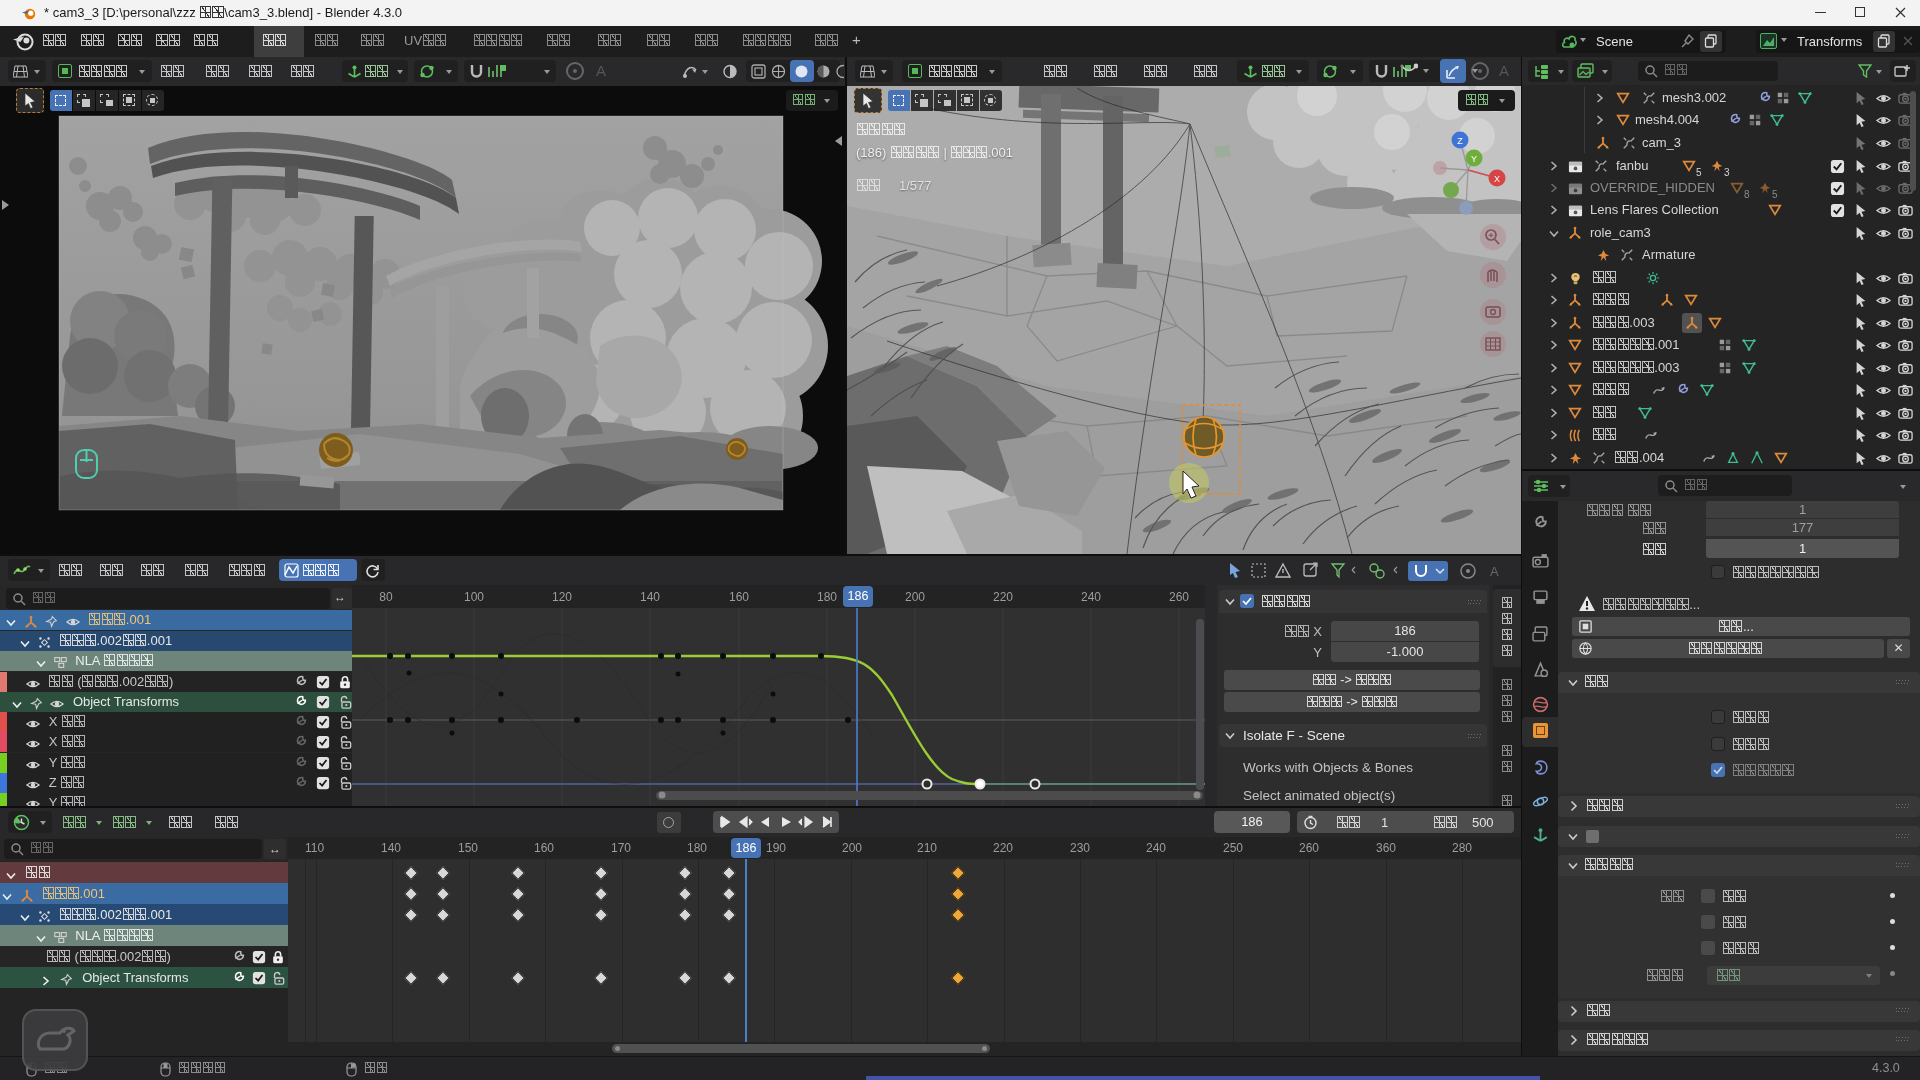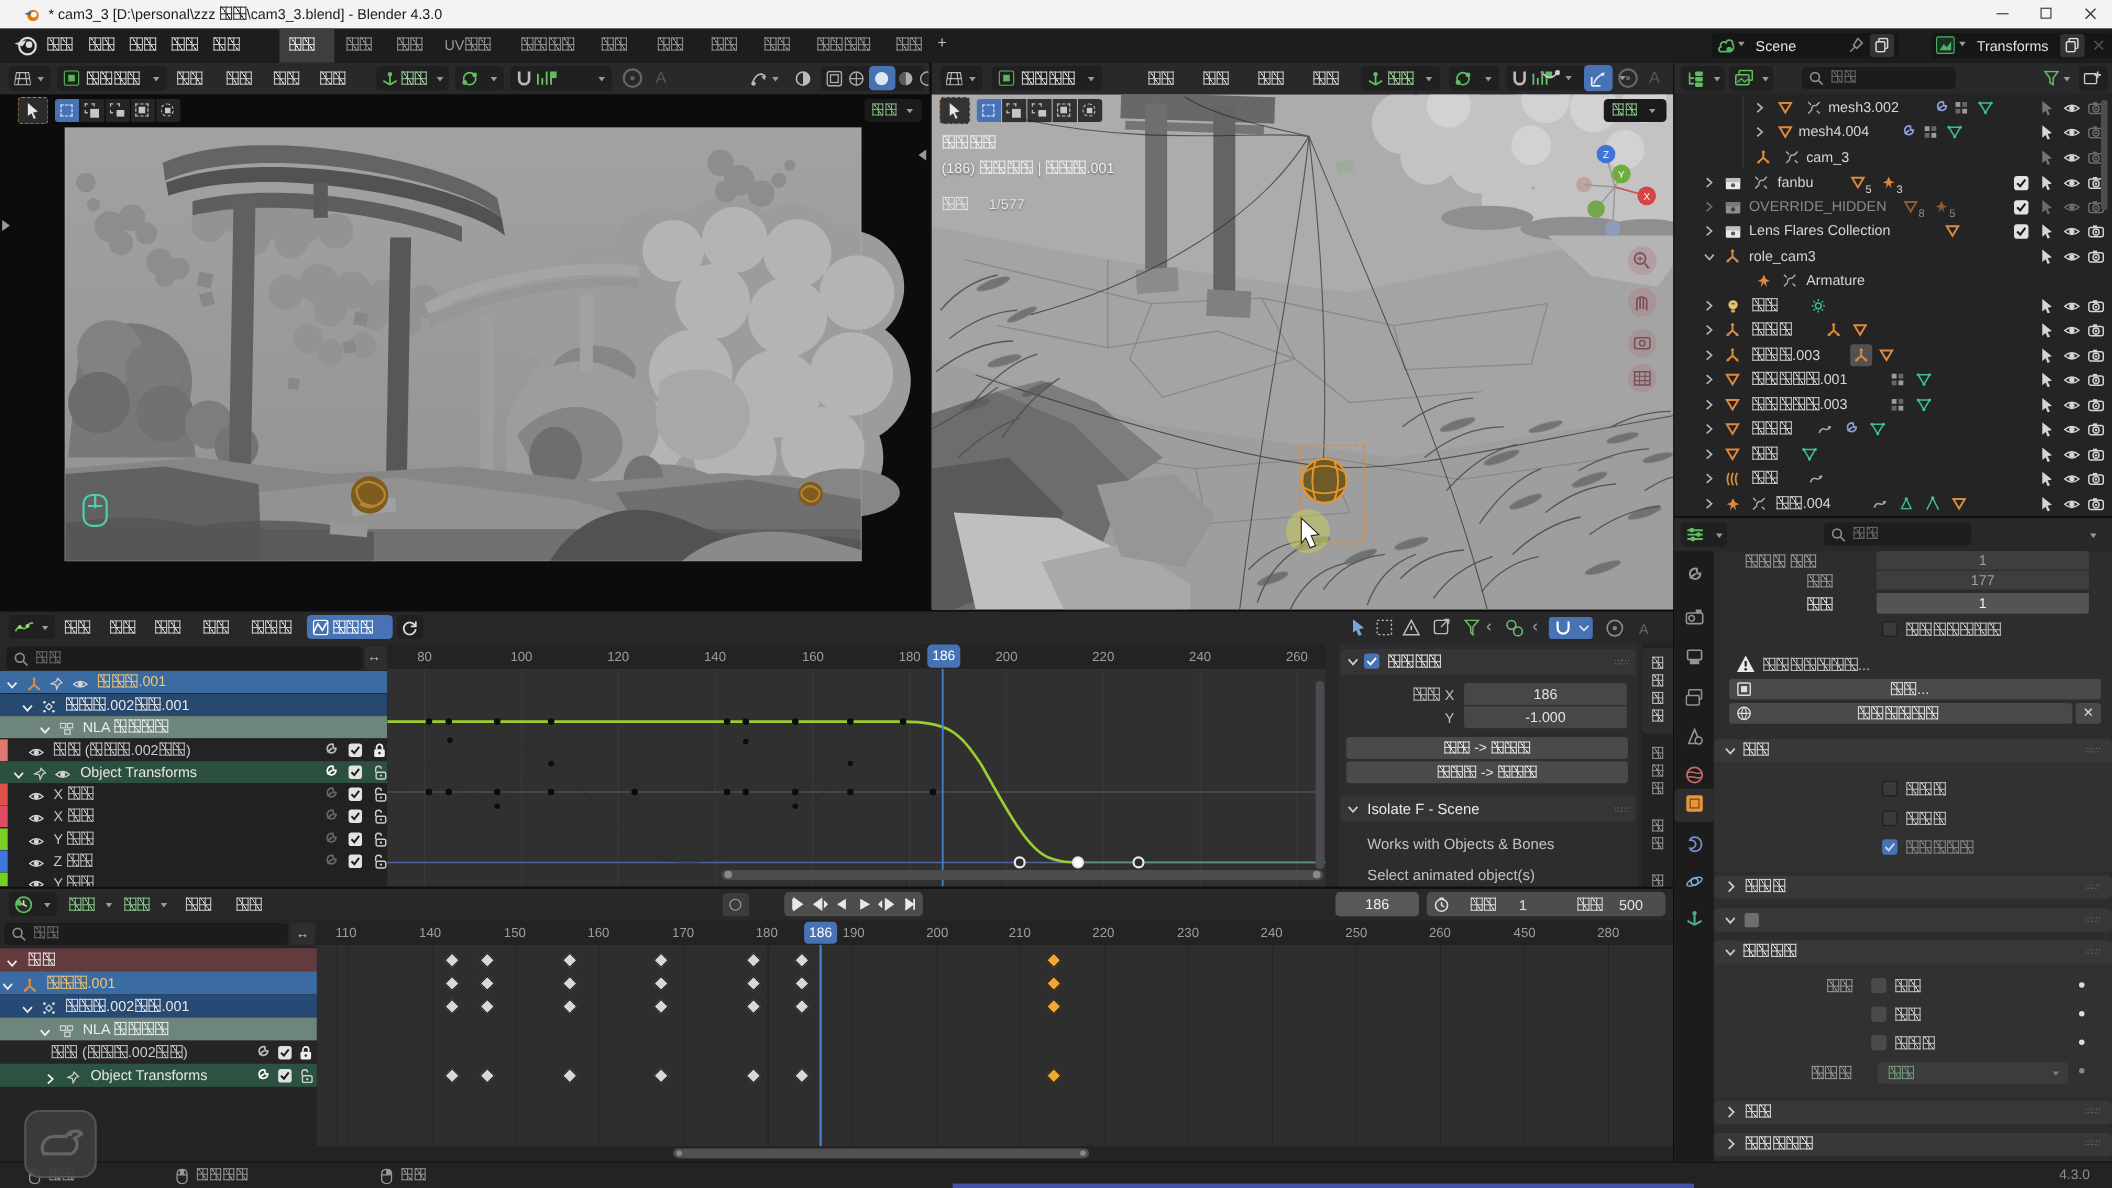--- a/index.html
+++ b/index.html
@@ -1612,21 +1612,21 @@
       <span style="position:absolute;left:323px">170</span>
       <span style="position:absolute;left:399px">180</span>
       <span style="position:absolute;left:478px">190</span>
       <span style="position:absolute;left:554px">200</span>
       <span style="position:absolute;left:629px">210</span>
       <span style="position:absolute;left:705px">220</span>
       <span style="position:absolute;left:782px">230</span>
       <span style="position:absolute;left:858px">240</span>
       <span style="position:absolute;left:935px">250</span>
       <span style="position:absolute;left:1011px">260</span>
-      <span style="position:absolute;left:1088px">450</span>
+      <span style="position:absolute;left:1088px">360</span>
       <span style="position:absolute;left:1164px">280</span>
     </div>
 
  <div class="ab" style="left:288px;top:51px;width:1233px;height:183px;background:#2e2e2f;background-image:repeating-linear-gradient(90deg,#252526 0 1px,transparent 1px 76.4px);background-position:28px 0"></div>
  <div class="ab" style="left:745px;top:51px;width:1.6px;height:183px;background:#4a7fd0"></div>
  <div class="ph ab" style="left:731px;top:30px;width:30px;height:20px;line-height:20px">186</div>
  <div class="drow" style="top:54px;background:#633a3d;color:#ececec">
   <svg class="ic" style="margin:5px 2px 0 6px" width="10" height="8" viewBox="0 0 10 8">
         <path d="M1 1.5 L5 6 L9 1.5" stroke="#eee" stroke-width="1.6" fill="none"></path>
       </svg>

